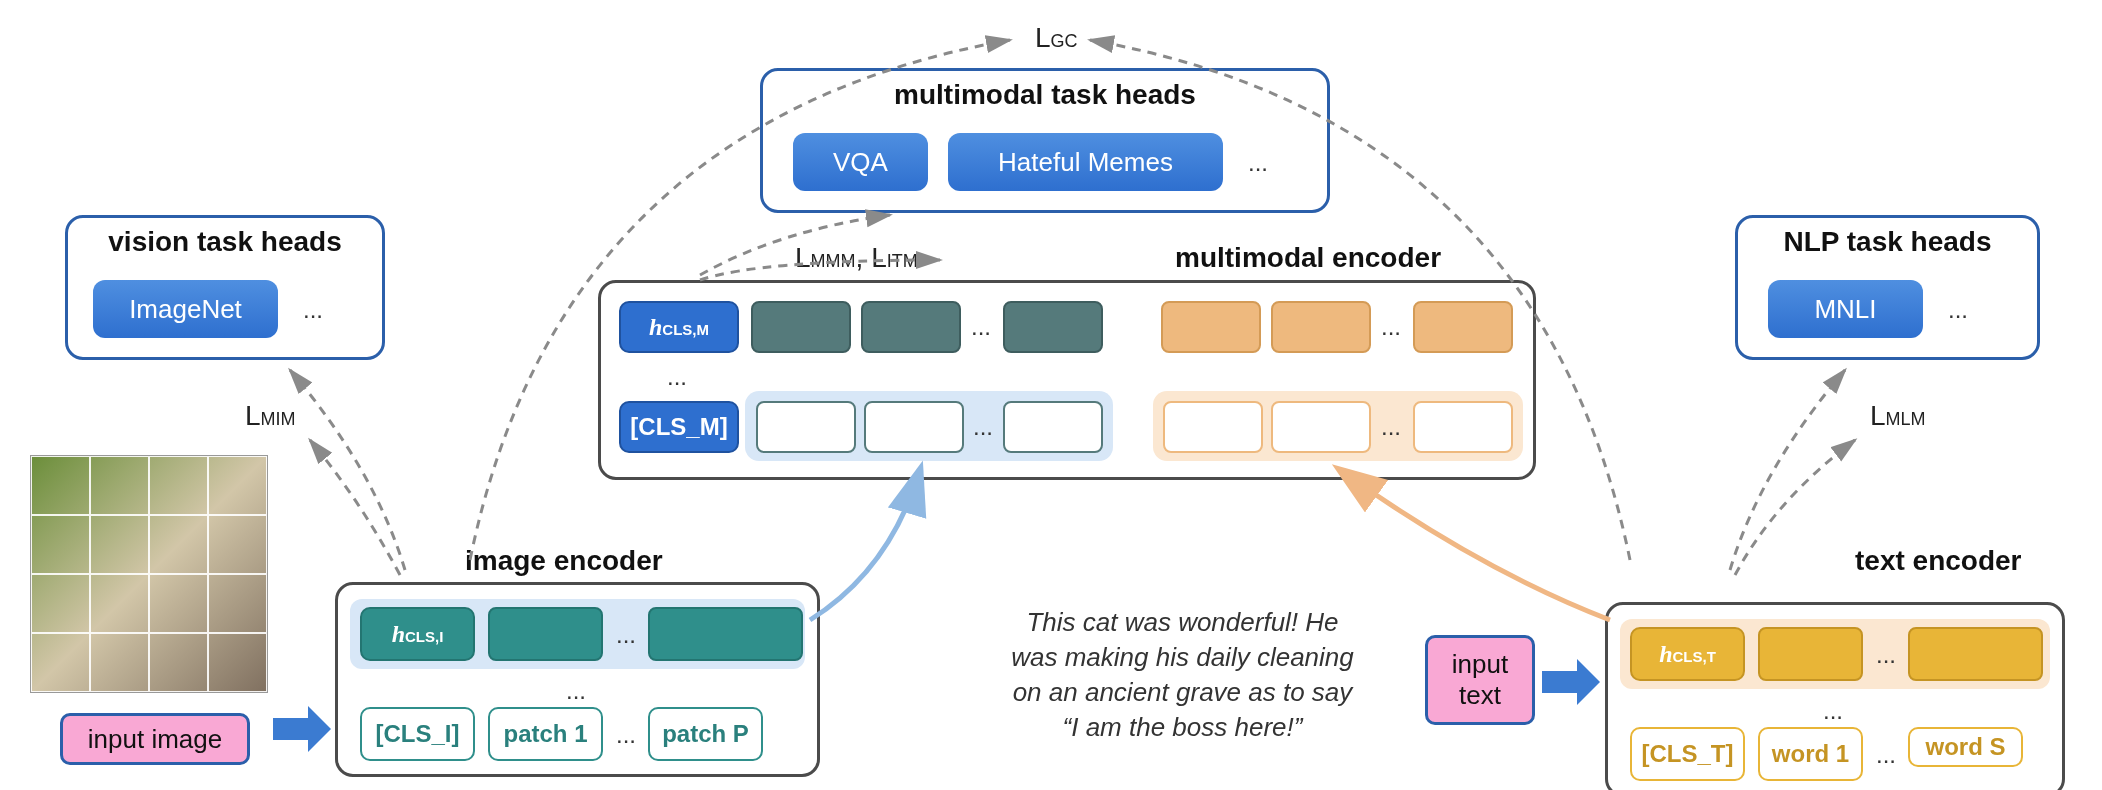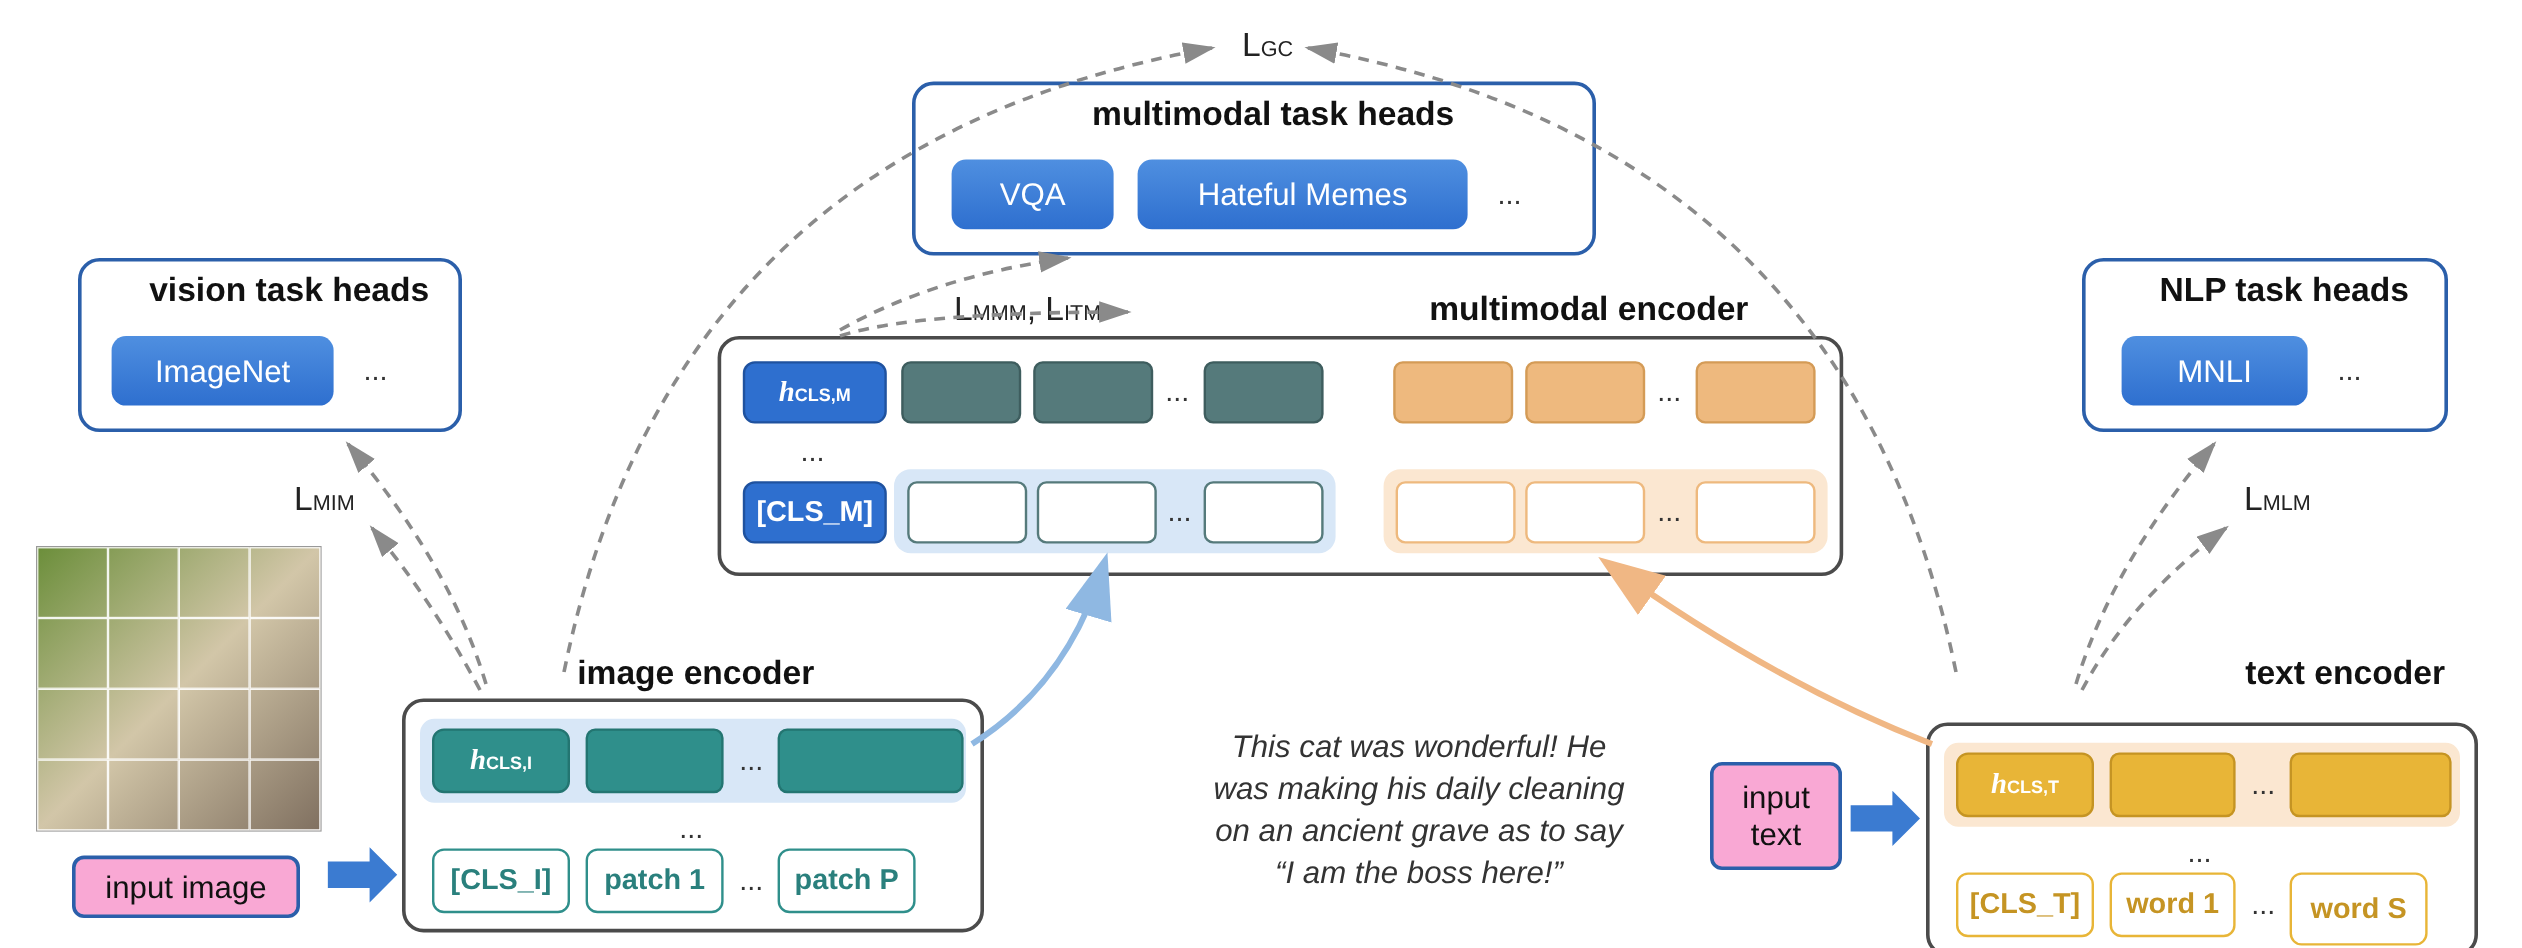--- a/index.html
+++ b/index.html
@@ -1,19 +1,19 @@
 <!DOCTYPE html>
 <html><head>
 <meta charset="utf-8">
 <style>
   * { box-sizing: border-box; }
   body { margin:0; padding:0; font-family: -apple-system, "Segoe UI", Helvetica, Arial, sans-serif; background:#fff; width:2102px; height:790px; position:relative; }
   .box { position:absolute; border:3px solid #2b5faa; border-radius:18px; background:#fff; }
   .gbox { position:absolute; border:3px solid #4b4b4b; border-radius:18px; background:#fff; }
-  .title { position:absolute; font-size:28px; font-weight:600; color:#111; white-space:nowrap;margin-left:16px; }
+  .title { position:absolute; font-size:28px; font-weight:600; color:#111; white-space:nowrap; }
   .title-sm { font-size:28px; }
   .btn-blue { background:linear-gradient(#4f8fe0,#2e6fcf); color:#fff; border-radius:12px; display:flex; align-items:center; justify-content:center; font-size:26px; font-weight:500; }
   .tag { border:2px solid; border-radius:10px; display:flex; align-items:center; justify-content:center; font-size:24px; font-weight:600; }
   .slot { border-radius:8px; }
   .dots { position:absolute; font-size:24px; color:#333; }
   .label-input { border:3px solid #2b5faa; border-radius:10px; background:#f9a8d4; display:flex; align-items:center; justify-content:center; font-size:26px; color:#111; }
   .italic { font-style:italic; font-size:26px; color:#333; text-align:center; line-height:1.35; }
   .loss { font-size:28px; color:#222;text-align:center; }
   .loss .sub { font-size:18px; }
 </style>
@@ -90,21 +90,21 @@
   <div class="tag" style="position:absolute; left:22px; top:22px; width:115px; height:54px; background:#e8b537; border-color:#c59423; color:#fff; font-style:italic;">
     <span><span style="font-family:Georgia,serif;font-weight:bold;">h</span><span style="font-size:15px;font-style:normal;">CLS,T</span></span>
   </div>
   <div class="slot" style="position:absolute; left:150px; top:22px; width:105px; height:54px; background:#e8b537; border:2px solid #c59423;"></div>
   <div class="dots" style="left:268px; top:36px;">...</div>
   <div class="slot" style="position:absolute; left:300px; top:22px; width:135px; height:54px; background:#e8b537; border:2px solid #c59423;"></div>
   <div class="dots" style="left:215px; top:92px;">...</div>
   <div class="tag" style="position:absolute; left:22px; top:122px; width:115px; height:54px; background:#fff; border-color:#e8b537; color:#c59423;">[CLS_T]</div>
   <div class="tag" style="position:absolute; left:150px; top:122px; width:105px; height:54px; background:#fff; border-color:#e8b537; color:#c59423;">word 1</div>
   <div class="dots" style="left:268px; top:136px;">...</div>
-  <div class="tag" style="position:absolute; left:300px; top:122px; width:115px; height:61px; background:#fff; border-color:#e8b537; color:#c59423;">word S</div>
+  <div class="tag" style="position:absolute; left:300px; top:122px; width:115px; height:40px; background:#fff; border-color:#e8b537; color:#c59423;">word S</div>
 </div>
 
 <div class="box" style="left:1735px; top:215px; width:305px; height:145px;">
   <div class="title title-sm" style="position:relative; left:0; top:8px; text-align:center; width:100%;">NLP task heads</div>
   <div class="btn-blue" style="position:absolute; left:30px; top:62px; width:155px; height:58px;">MNLI</div>
   <div class="dots" style="left:210px; top:78px;">...</div>
 </div>
 
 <div class="title" style="left:1175px; top:242px;">multimodal encoder</div>
 <div class="gbox" style="left:598px; top:280px; width:938px; height:200px;">

